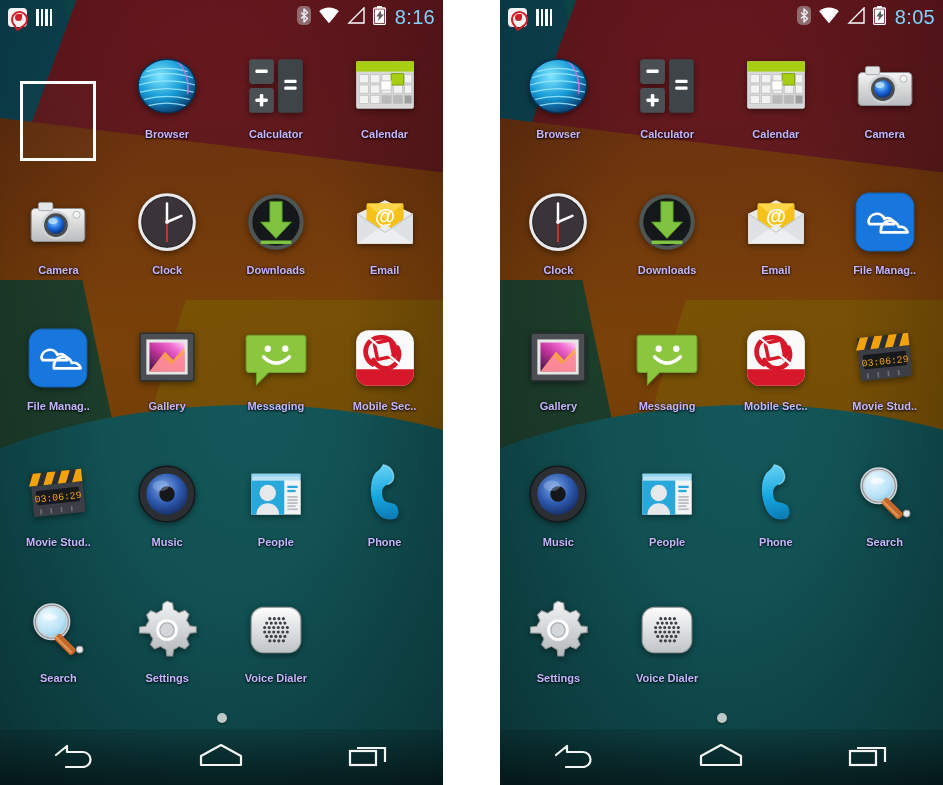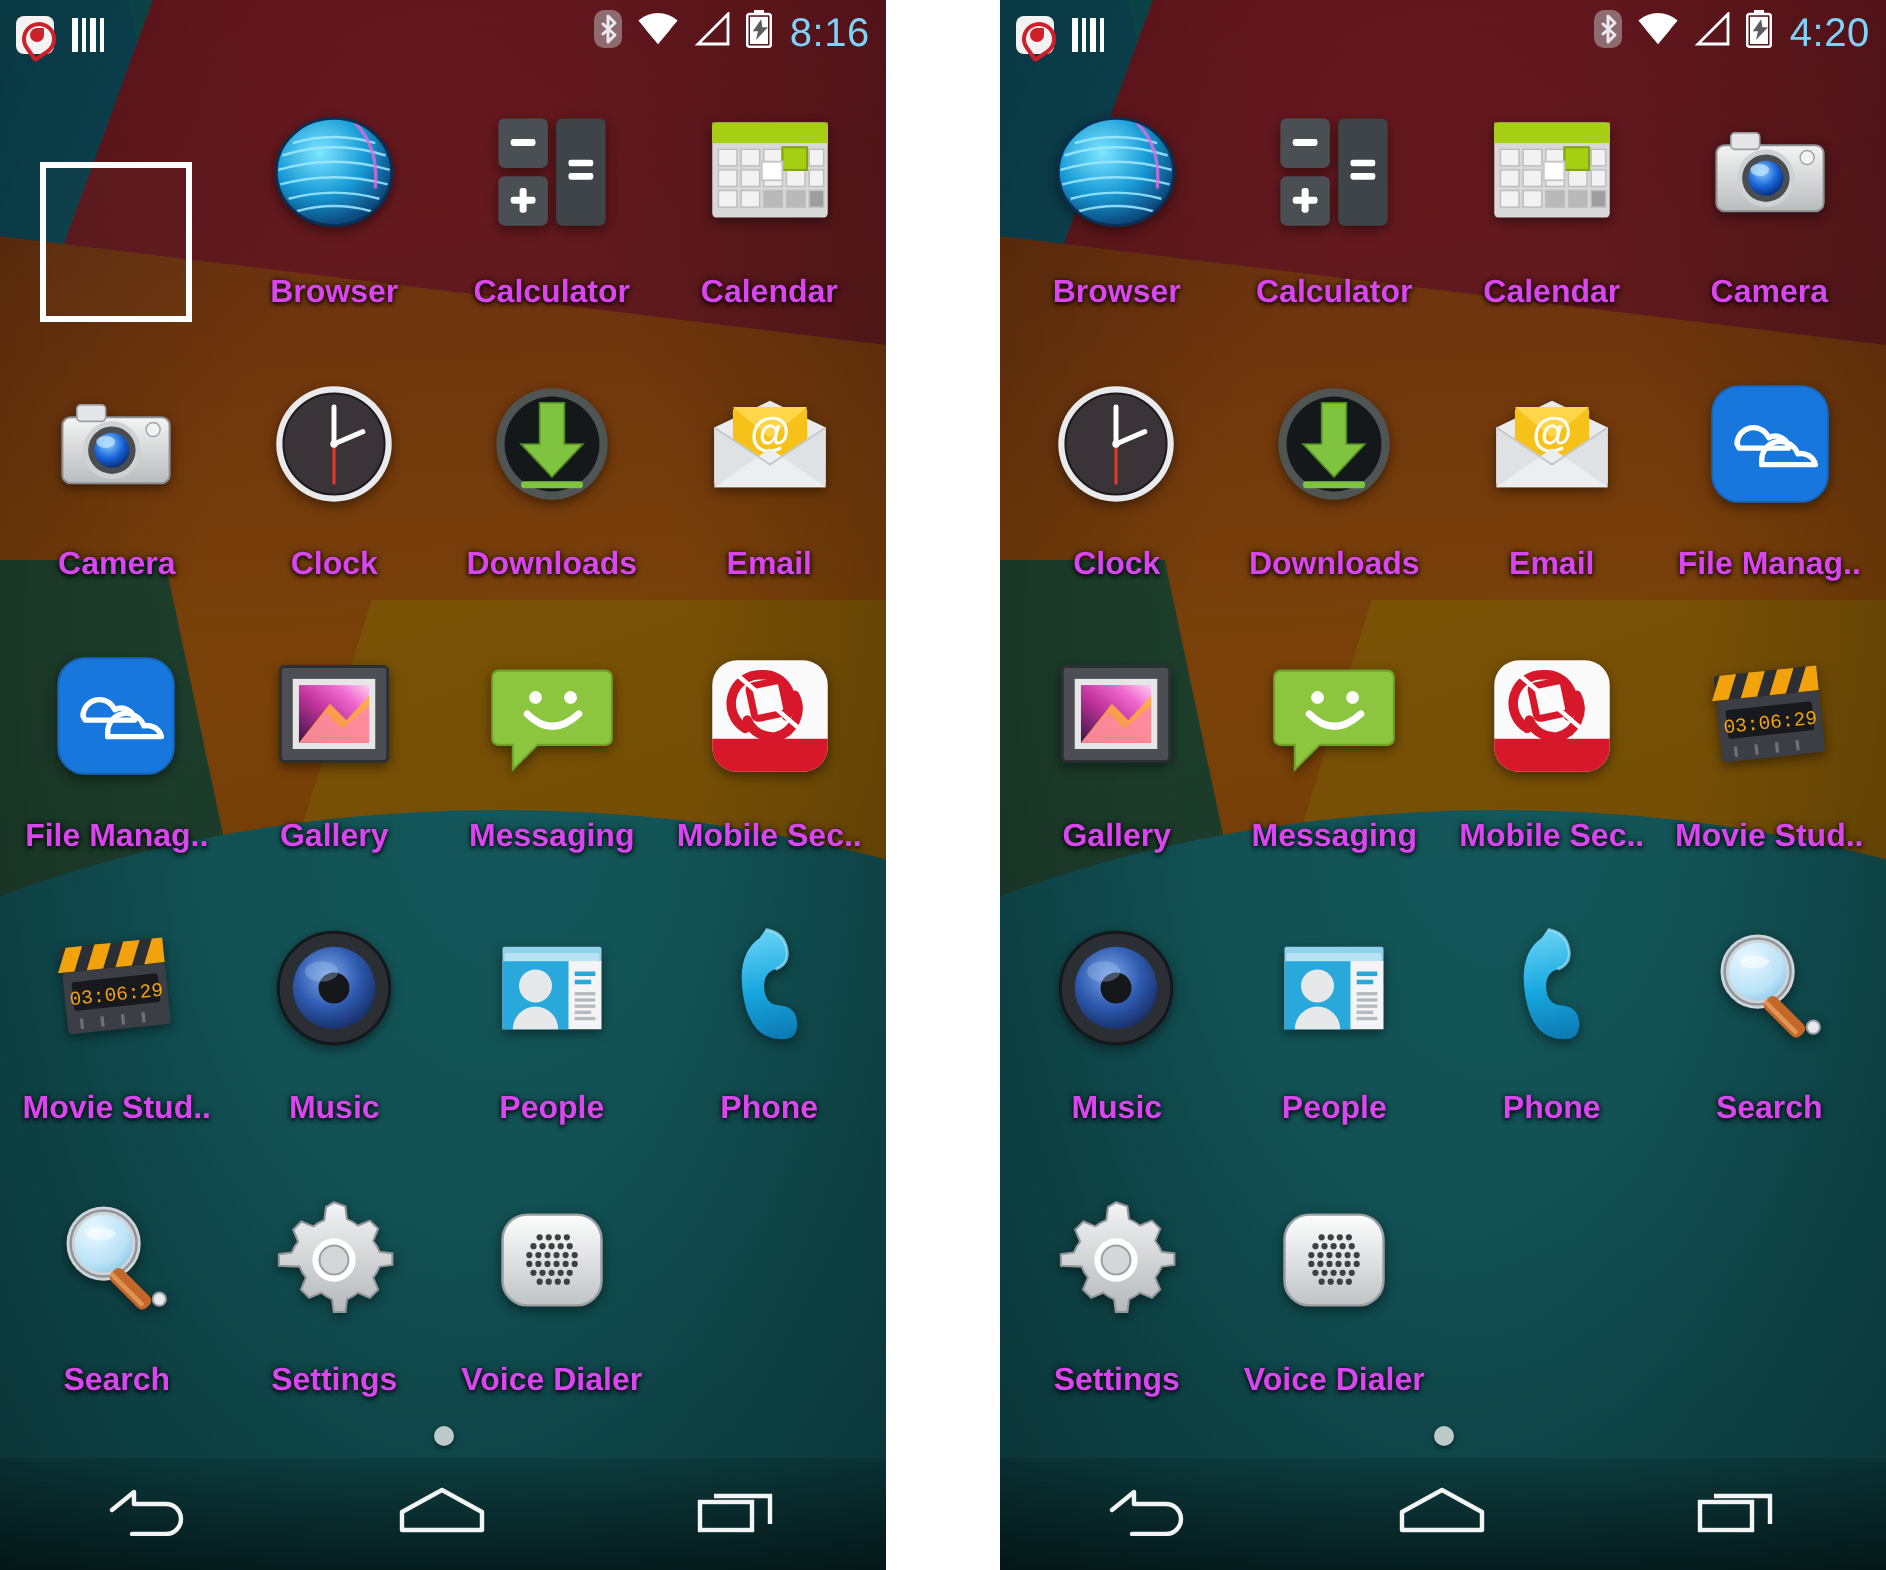--- a/index.html
+++ b/index.html
@@ -111,21 +111,21 @@
   .cell.empty { justify-content:center; }
   .selbox {
     width:76px; height:80px; border:3px solid #ffffff; background:rgba(255,255,255,0.02);
     margin-top:22px;
   }
   .icon-wrap {
     width:72px; height:72px; display:flex; align-items:center; justify-content:center;
     filter:drop-shadow(0 2px 3px rgba(0,0,0,0.45));
   }
   .caption {
-    margin-top:16px; color:#d946ef; font-size:16px; font-weight:700;
+    margin-top:6px; color:#c4b5fd; font-size:11px; font-weight:700;
     text-shadow:0 1px 2px rgba(0,0,0,0.85), 0 0 3px rgba(0,0,0,0.6);
     white-space:nowrap; line-height:1.1;
   }
 
   
   .pagedots {
     position:absolute; bottom:62px; left:0; right:0;
     display:flex; justify-content:center; gap:8px; z-index:12;
   }
   .dot { width:10px; height:10px; border-radius:50%; background:#bcc9c7; box-shadow:0 1px 2px rgba(0,0,0,.5); }
@@ -625,21 +625,21 @@
             </svg>
       </span>
       <span>
         <svg width="13" height="19" viewBox="0 0 13 19">
               <rect x="4" y="0" width="5" height="2" fill="#fff"></rect>
         <rect x="0.6" y="2" width="11.8" height="16.4" rx="1.2" fill="none" stroke="#fff" stroke-width="1.3"></rect>
         <rect x="2" y="3.4" width="9" height="13.6" fill="#fff"></rect>
         <path d="M7.6 4.6 L3.4 10.6 h2.6 l-1 4.4 L11 8.6 H8.2 z" fill="#5c5c5c"></path>
             </svg>
       </span>
-      <span class="sb-time">4:20</span>
+      <span class="sb-time">8:05</span>
     </div>
   </div>
       <div class="grid">
         <div class="cell">
         <div class="icon-wrap">
             <svg class="ico" viewBox="0 0 64 64" xmlns="http://www.w3.org/2000/svg">
               <defs>
                 <radialGradient id="gb" cx="38%" cy="32%" r="72%">
         <stop offset="0" stop-color="#7fe6ff"></stop>
                   <stop offset="55%" stop-color="#179ad6"></stop>

